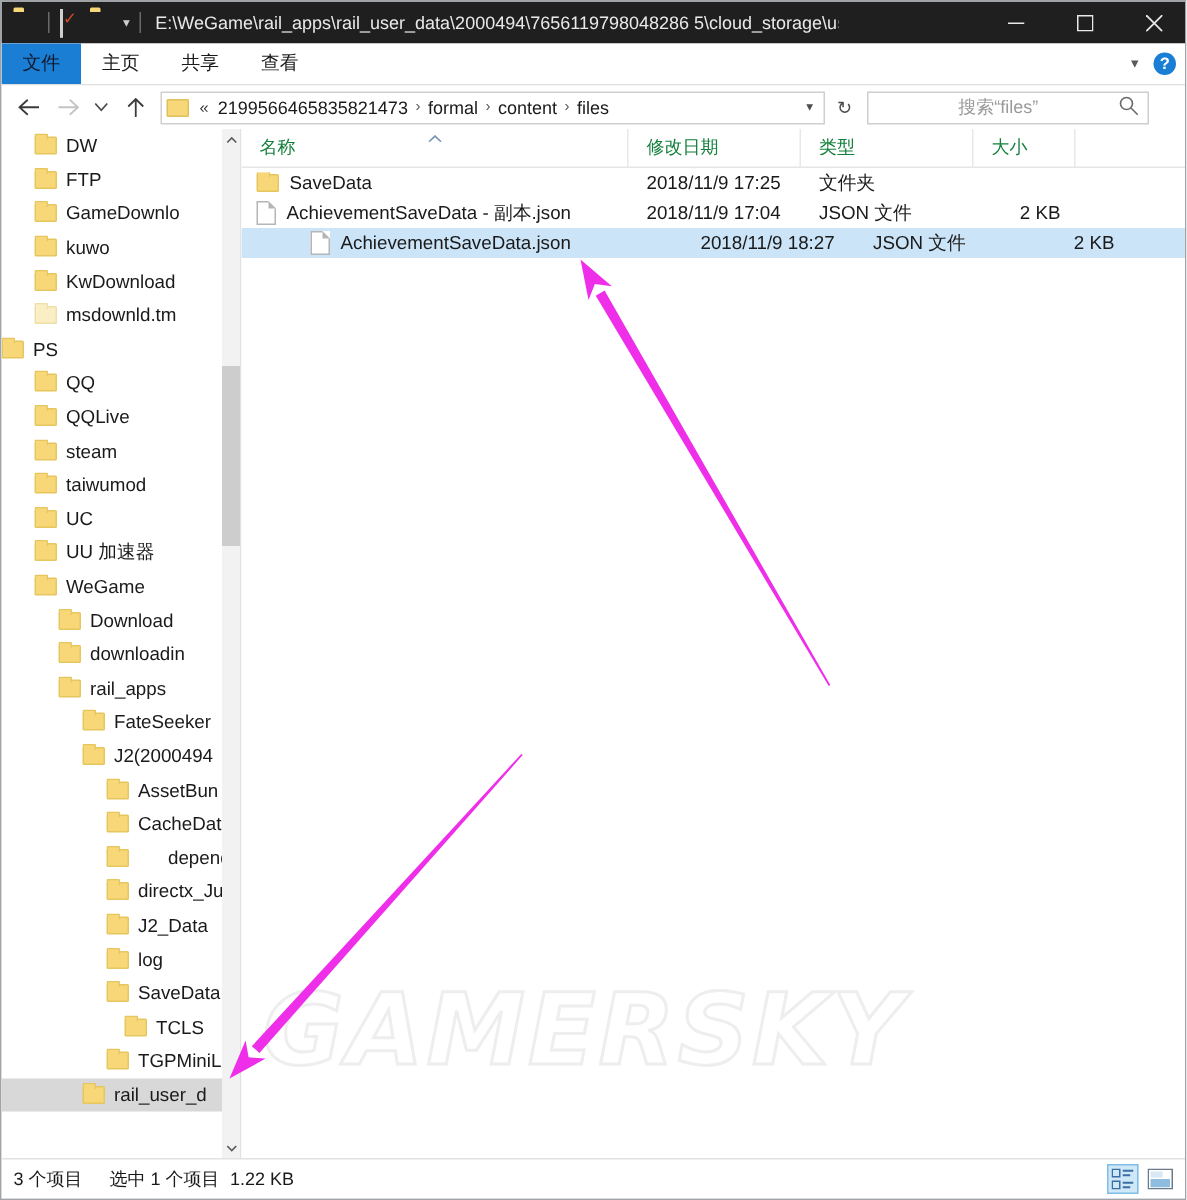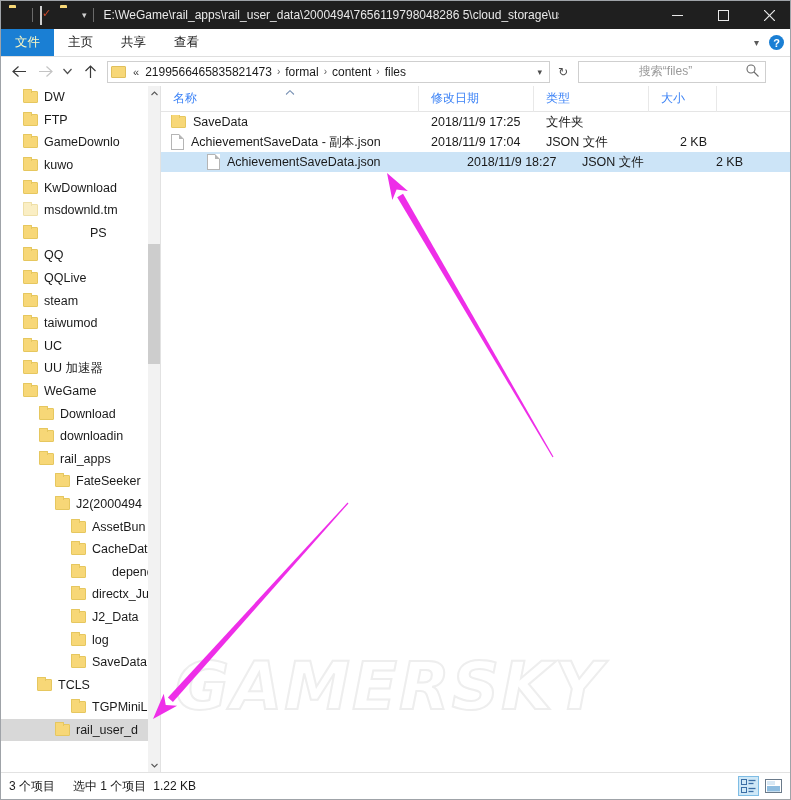--- a/index.html
+++ b/index.html
@@ -78,21 +78,21 @@
     width: 791px; height: 28px;
     background: #ffffff;
     border-bottom: 1px solid #dfdfdf;
     display: flex; align-items: stretch;
   }
   .tab {
     display: flex; align-items: center; justify-content: center;
     padding: 0 14px; font-size: 12.5px; color: #1a1a1a;
     min-width: 44px;
   }
-  .tab.active { background: #1a7fd4; color: #fef9c3; }
+  .tab.active { background: #1a7fd4; color: #0f172a; }
   .ribbon-right {
     margin-left: auto; display: flex; align-items: center;
     padding-right: 8px; gap: 10px;
   }
   .rb-chevron { color: #5a5a5a; font-size: 10px; }
   .help-circle {
     width: 15px; height: 15px; border-radius: 50%;
     background: #1a7fd4; color: #fff; font-size: 11px;
     display: flex; align-items: center; justify-content: center;
     font-weight: bold;
@@ -211,21 +211,21 @@
     height: 26px; display: flex; align-items: center;
     border-bottom: 1px solid #e5e5e5;
     font-size: 12px; color: #4a5a6a;
     position: relative;
   }
   .col {
     height: 26px; display: flex; align-items: center;
     padding-left: 12px;
     border-right: 1px solid #e8e8e8;
     position: relative;
-    color: #3b82f6;
+    color: #15803d;
   }
   .col.c-name { width: 258px; }
   .col.c-date { width: 115px; }
   .col.c-type { width: 115px; }
   .col.c-size { width: 68px; border-right: 1px solid #e8e8e8; }
   .col.c-end { flex: 1; border-right: none; }
   .sortcaret {
     position: absolute; left: 50%; top: 1px;
     transform: translateX(-50%);
     font-size: 9px; color: #5a7aa0;
@@ -424,21 +424,21 @@
             <span class="tlabel">kuwo</span>
           </div>
           <div class="tree-item" style="padding-left: 22px;">
             <span class="tfolder"></span>
             <span class="tlabel">KwDownload</span>
           </div>
           <div class="tree-item" style="padding-left: 22px;">
             <span class="tfolder pale"></span>
             <span class="tlabel">msdownld.tm</span>
           </div>
-          <div class="tree-item" style="padding-left: 22px; gap: 46px;">
+          <div class="tree-item" style="">
             <span class="tfolder"></span>
             <span class="tlabel">PS</span>
           </div>
           <div class="tree-item" style="padding-left: 22px;">
             <span class="tfolder"></span>
             <span class="tlabel">QQ</span>
           </div>
           <div class="tree-item" style="padding-left: 22px;">
             <span class="tfolder"></span>
             <span class="tlabel">QQLive</span>
@@ -504,21 +504,21 @@
             <span class="tlabel">J2_Data</span>
           </div>
           <div class="tree-item" style="padding-left: 70px;">
             <span class="tfolder"></span>
             <span class="tlabel">log</span>
           </div>
           <div class="tree-item" style="padding-left: 70px;">
             <span class="tfolder"></span>
             <span class="tlabel">SaveData</span>
           </div>
-          <div class="tree-item" style="padding-left: 36px;">
+          <div class="tree-item" style="padding-left: 82px;">
             <span class="tfolder"></span>
             <span class="tlabel">TCLS</span>
           </div>
           <div class="tree-item" style="padding-left: 70px;">
             <span class="tfolder"></span>
             <span class="tlabel">TGPMiniL</span>
           </div>
           <div class="tree-item selected" style="padding-left: 54px;">
             <span class="tfolder"></span>
             <span class="tlabel">rail_user_d</span>

